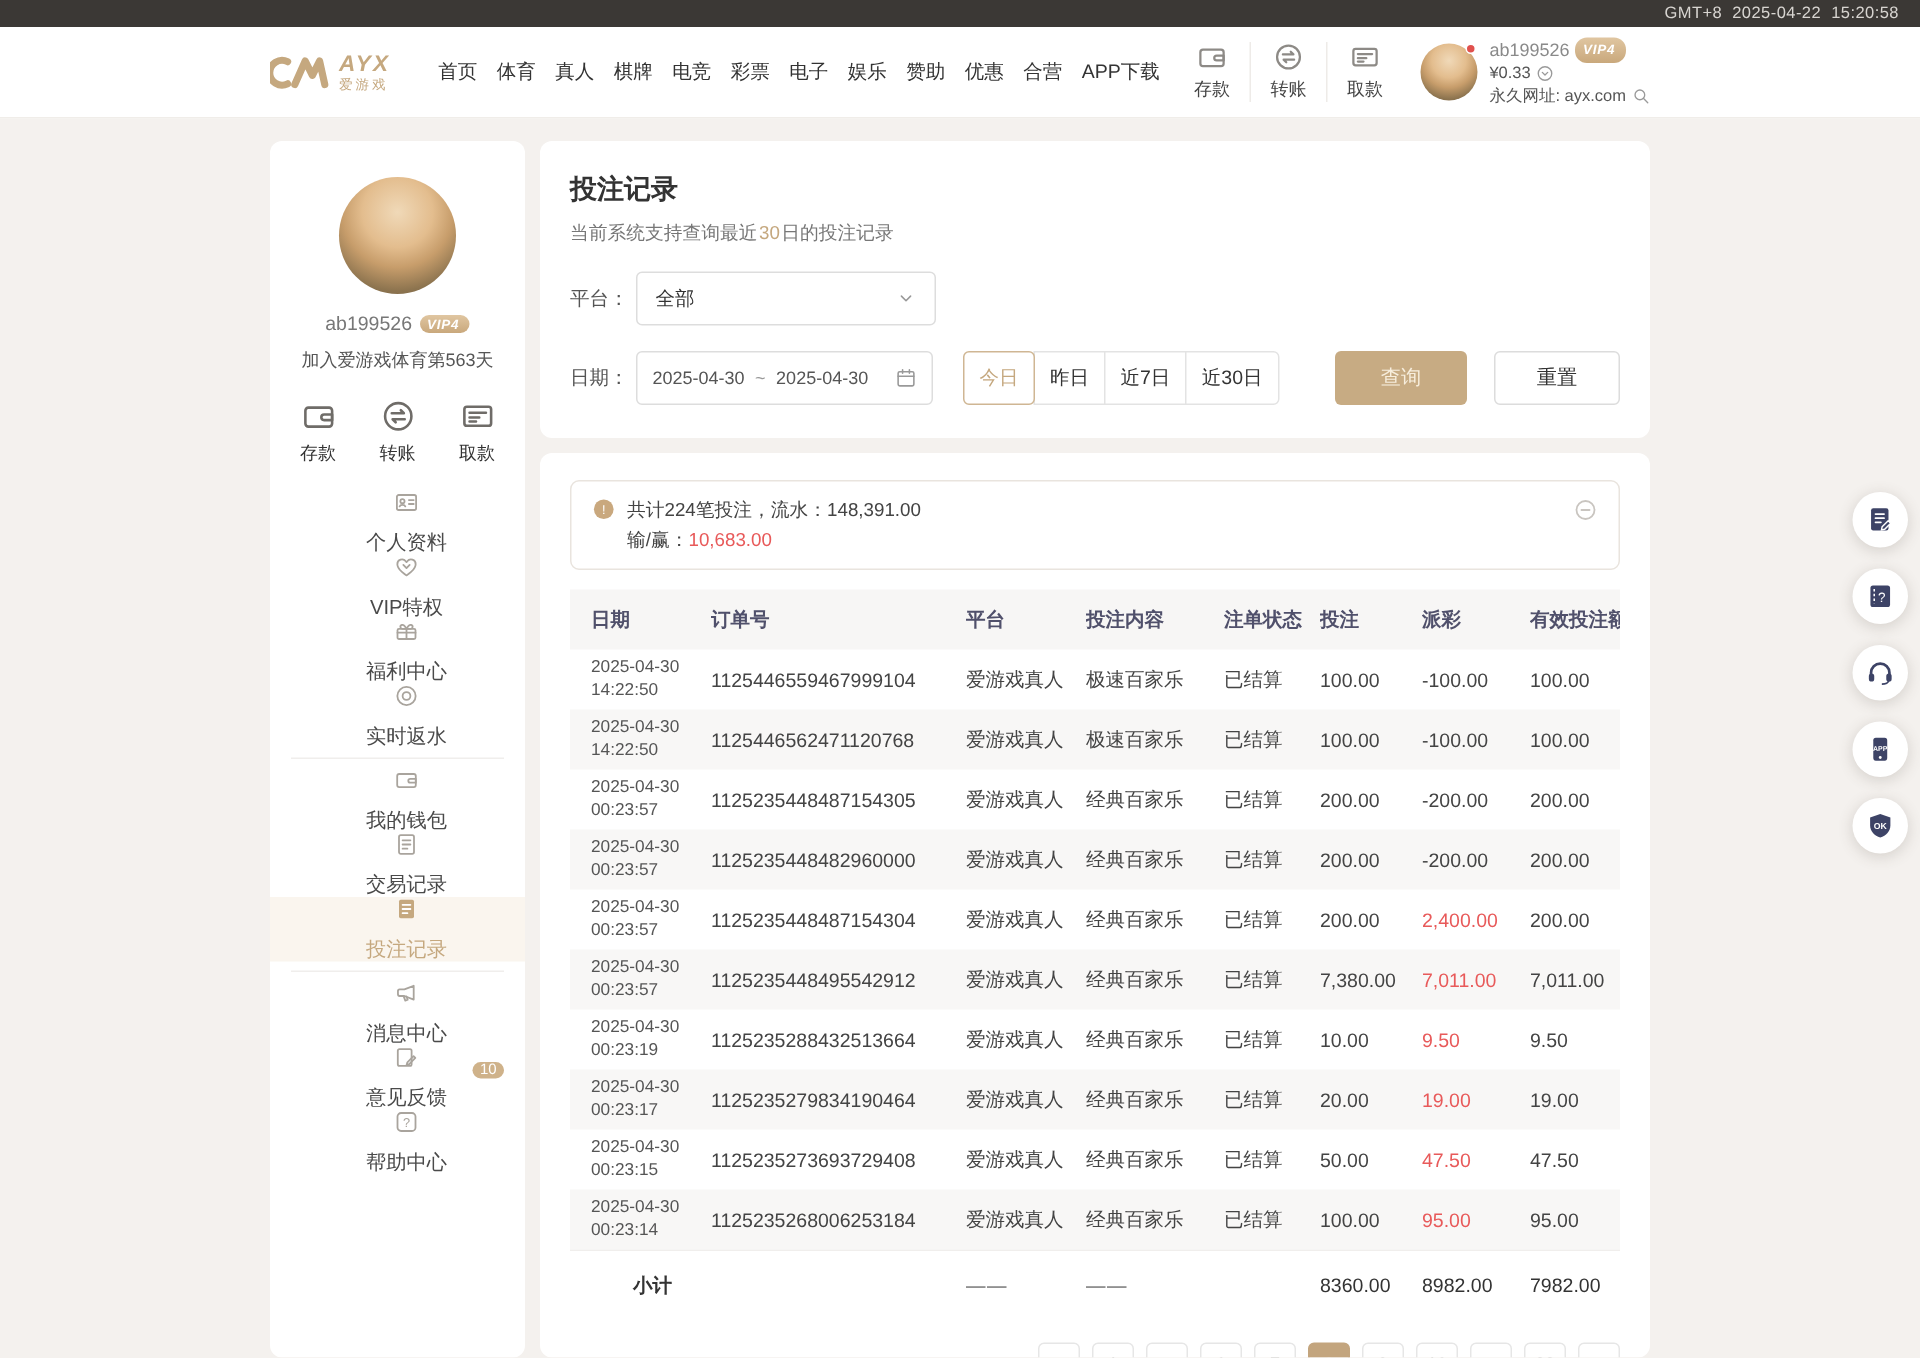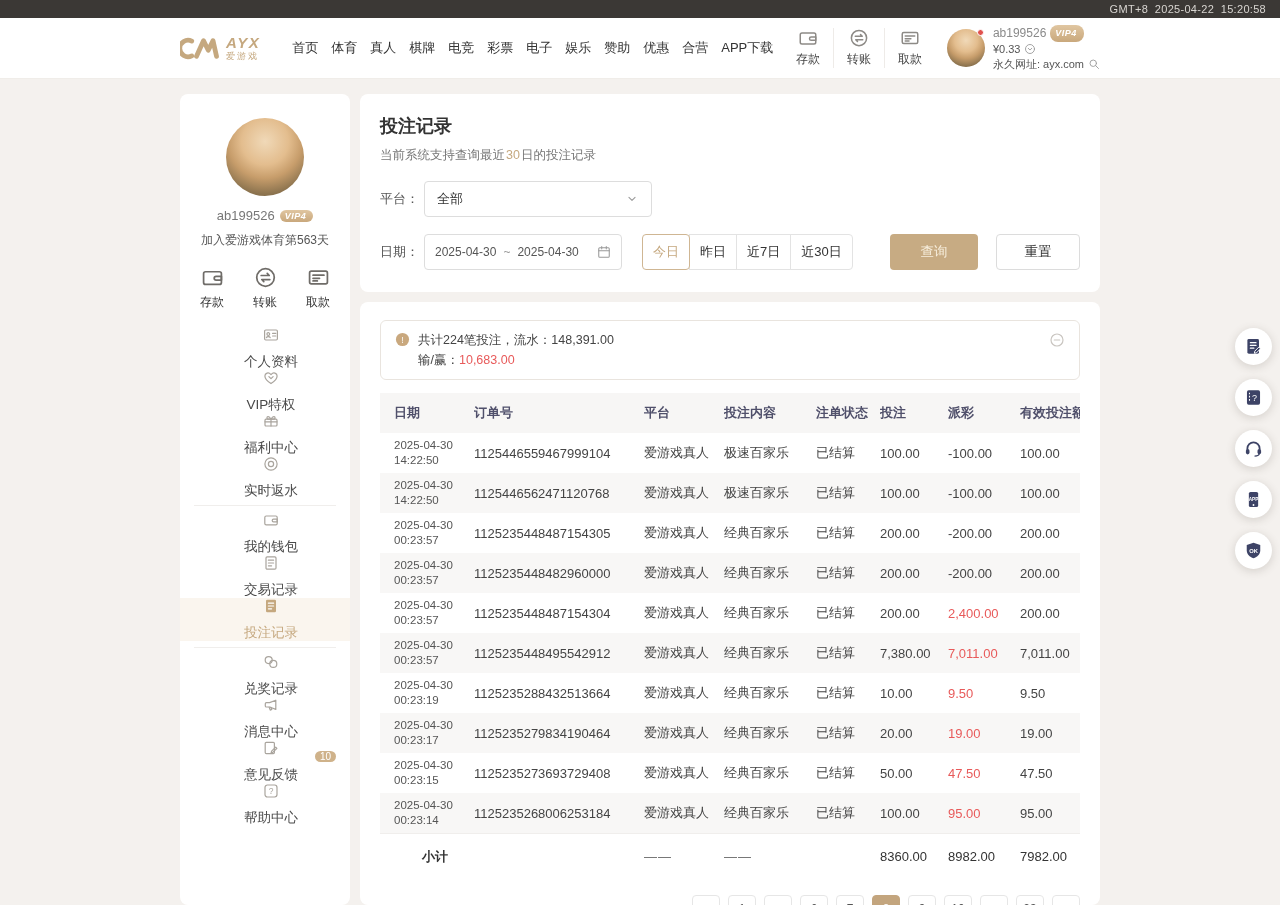--- a/index.html
+++ b/index.html
@@ -72,21 +72,21 @@
     height:15px; border-radius:8px; display:flex; align-items:center; justify-content:center; padding:0 4px; }
 
   
   .main-col { flex:1; min-width:0; display:flex; flex-direction:column; gap:10px; }
   .filter-card { padding:20px 20px 22px; flex:none; }
   .page-title { font-size:18px; font-weight:700; color:#333; margin:0; }
   .page-sub { font-size:12.5px; color:#777; margin:9px 0 0; }
   .page-sub .hl { color:#c5a87f; margin:0 1px; }
   .f-row { display:flex; align-items:center; margin-top:17px; }
   .f-label { font-size:13px; color:#555; width:44px; flex:none; }
-  .select { width:228px; height:36px; border:1px solid #ddd; border-radius:4px; display:flex;
+  .select { width:200px; height:36px; border:1px solid #ddd; border-radius:4px; display:flex;
     align-items:center; justify-content:space-between; padding:0 12px; font-size:13px; color:#333; cursor:pointer; }
   .select .icon { width:14px; height:14px; color:#999; }
   .date-box { width:198px; height:36px; border:1px solid #ddd; border-radius:4px; display:flex;
     align-items:center; padding:0 10px; gap:7px; font-size:12px; color:#555; cursor:pointer; }
   .date-box .sep { color:#999; }
   .date-box .cal { margin-left:auto; width:14px; height:14px; color:#999; }
   .range-group { display:flex; margin-left:20px; }
   .range-btn { height:36px; min-width:48px; padding:0 10px; border:1px solid #e3e3e3; background:#fff;
     font-size:13px; color:#333; cursor:pointer; margin-left:-1px; display:flex; align-items:center;
     justify-content:center; font-family:inherit; }
@@ -332,29 +332,20 @@
               <rect x="3" y="1.8" width="10" height="12.4" rx="1.2" fill="currentColor"></rect>
               <path d="M5.4 5.2h5.2M5.4 8h5.2M5.4 10.8h3.2" stroke="#fff" stroke-width="1.2" stroke-linecap="round"></path>
             </svg>
           </span>
           <span class="mi-label">投注记录</span>
         </div>
         <div class="menu-divider"></div>
         <div class="menu-item">
           <span class="icon ">
             <svg viewBox="0 0 16 16" fill="none" stroke="currentColor" stroke-width="1.2" stroke-linecap="round" stroke-linejoin="round">
-              <circle cx="5.7" cy="6.1" r="3.5"></circle>
-              <circle cx="10.3" cy="9.9" r="3.5"></circle>
-            </svg>
-          </span>
-          <span class="mi-label">兑奖记录</span>
-        </div>
-        <div class="menu-item">
-          <span class="icon ">
-            <svg viewBox="0 0 16 16" fill="none" stroke="currentColor" stroke-width="1.2" stroke-linecap="round" stroke-linejoin="round">
               <path d="M12.8 3.2v9.2L6.6 10H3.4a1.1 1.1 0 0 1-1.1-1.1V6.7a1.1 1.1 0 0 1 1.1-1.1h3.2z"></path>
               <path d="M6.2 10.4l1 2.7 1.6-.6-.9-2.2"></path>
             </svg>
           </span>
           <span class="mi-label">消息中心</span>
           <span class="mi-badge">10</span>
         </div>
         <div class="menu-item">
           <span class="icon ">
             <svg viewBox="0 0 16 16" fill="none" stroke="currentColor" stroke-width="1.2" stroke-linecap="round" stroke-linejoin="round">

